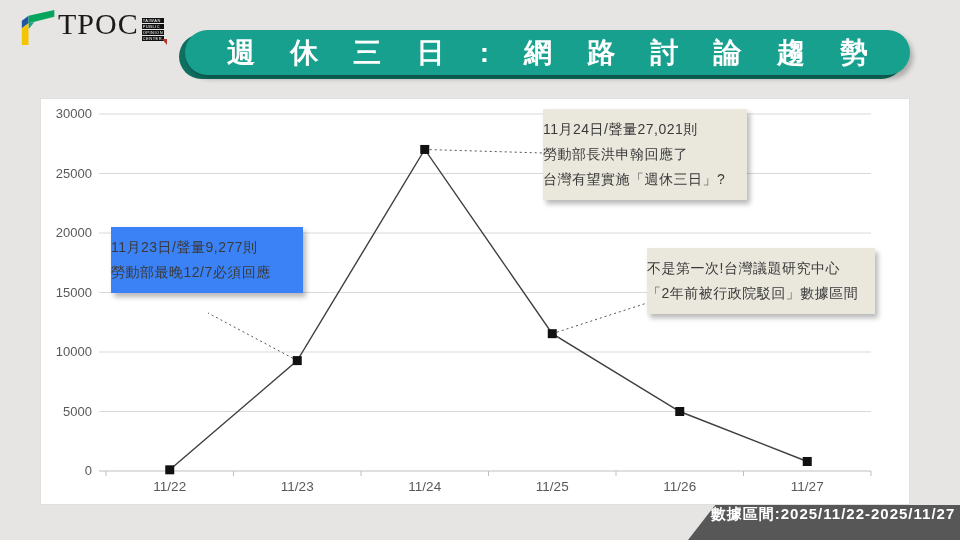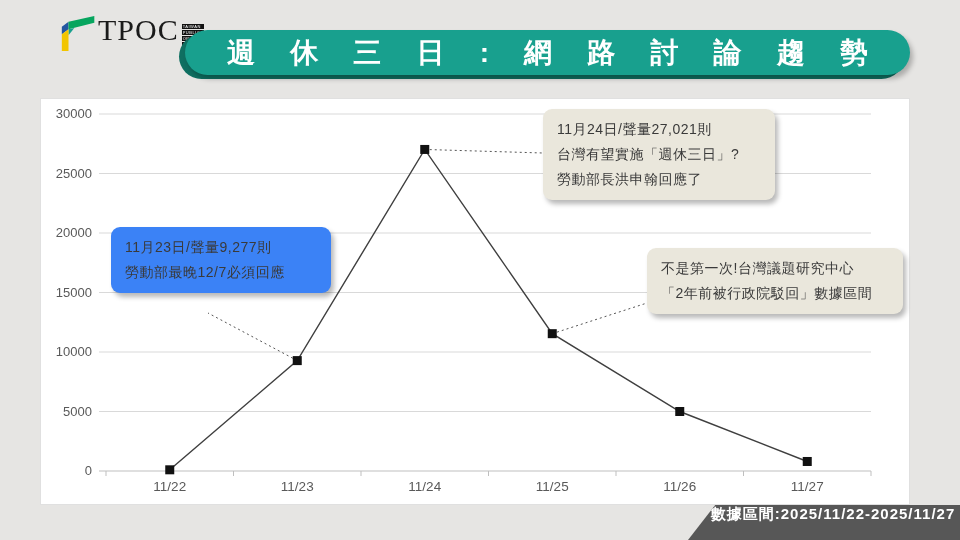--- a/index.html
+++ b/index.html
@@ -3,21 +3,21 @@
 <meta charset="utf-8">
 <style>
   html,body{margin:0;padding:0;}
   body{
     width:960px;height:540px;position:relative;overflow:hidden;
     background:#e6e5e3;
     font-family:"Liberation Sans","DejaVu Sans",sans-serif;
     -webkit-font-smoothing:antialiased;
   }
   
-  .brand{position:absolute;left:16px;top:8px;width:170px;height:78px;margin-left:40px;}
+  .brand{position:absolute;left:16px;top:2px;width:170px;height:78px;}
   .brand-row{display:flex;align-items:flex-start;}
   .brand-mark{width:40px;height:44px;margin-top:6px;}
   .brand-word{
     font-family:"Liberation Serif","DejaVu Serif",serif;
     font-size:30px;color:#1a1a1a;letter-spacing:1px;line-height:44px;margin-left:2px;
   }
   .brand-mini{display:flex;flex-direction:column;gap:1px;margin:16px 0 0 3px;position:relative;}
   .brand-mini span{
     background:#111;color:#fff;font-size:4px;line-height:5px;
     padding:0 1px;letter-spacing:.5px;white-space:nowrap;
@@ -44,21 +44,21 @@
   }
   
   .card{
     position:absolute;left:40px;top:98px;width:870px;height:407px;
     background:#fff;border:1px solid #e0e0e0;box-sizing:border-box;z-index:1;
   }
   .card svg{position:absolute;left:0;top:0;}
   
   .callout{
     position:absolute;z-index:3;
-    border-radius:9px;padding:8px 14px;
+    border-radius:0;padding:8px 0;
     box-shadow:3px 4px 5px rgba(0,0,0,0.28);
     font-size:14px;color:#3a3a3a;line-height:25px;letter-spacing:.5px;
   }
   .callout-line{white-space:nowrap;}
   
   .footer-ribbon{
     position:absolute;right:0;bottom:0;width:272px;height:35px;z-index:4;
     clip-path:polygon(10% 0,100% 0,100% 100%,0 100%);
     display:flex;align-items:flex-start;justify-content:center;
     padding-left:18px;box-sizing:border-box;
@@ -143,22 +143,22 @@
       <rect x="761.75" y="357.98" width="9" height="9" fill="#111111"></rect>
     </svg>
 
   <div class="callout" style="left: 70px; top: 128px; width: 192px; background: #3b82f6;">
     <div class="callout-line">11月23日/聲量9,277則</div>
     <div class="callout-line">勞動部最晚12/7必須回應</div>
   </div>
 
   <div class="callout" style="left: 502px; top: 10px; width: 204px; background: rgb(234, 231, 220);">
     <div class="callout-line">11月24日/聲量27,021則</div>
+    <div class="callout-line">勞動部長洪申翰回應了</div>
     <div class="callout-line">台灣有望實施「週休三日」?</div>
-    <div class="callout-line">勞動部長洪申翰回應了</div>
   </div>
 
   <div class="callout" style="left: 606px; top: 149px; width: 228px; background: rgb(234, 231, 220);">
     <div class="callout-line">不是第一次!台灣議題研究中心</div>
     <div class="callout-line">「2年前被行政院駁回」數據區間</div>
   </div>
 </div>
 
 <div class="footer-ribbon" style="background: rgb(87, 87, 87);">
   <span>數據區間:2025/11/22-2025/11/27</span>

